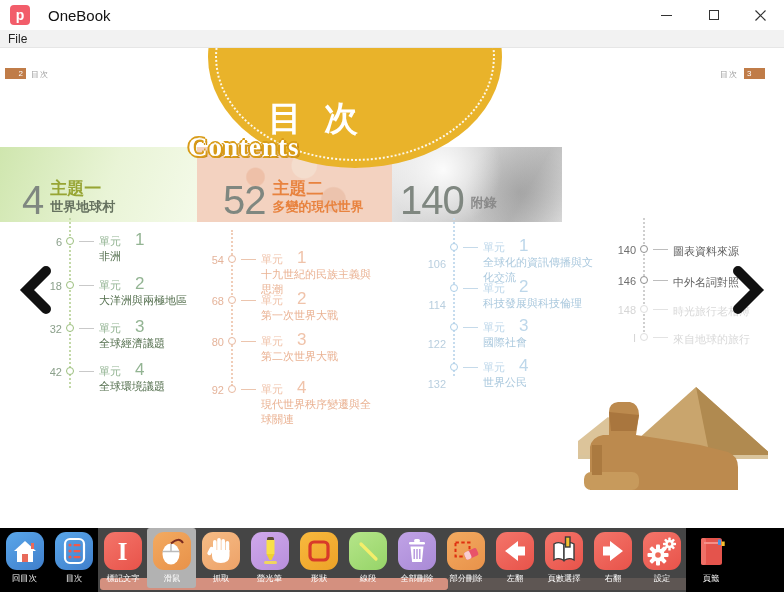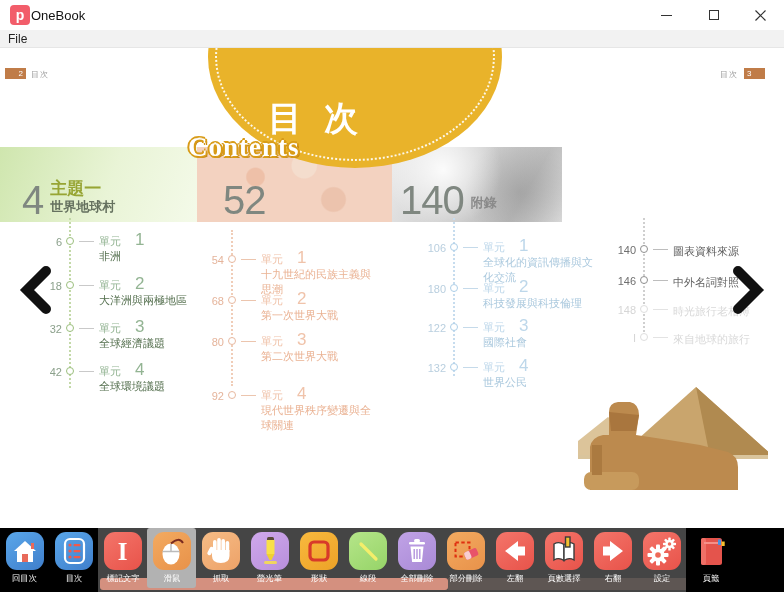--- a/index.html
+++ b/index.html
@@ -4,21 +4,21 @@
 <style>
   *{box-sizing:border-box;margin:0;padding:0;}
   html,body{width:784px;height:592px;overflow:hidden;}
   body{font-family:"Liberation Sans","DejaVu Sans",sans-serif;background:#000;}
   .app{width:784px;height:592px;display:flex;flex-direction:column;}
 
   
   .titlebar{height:30px;background:#fff;position:relative;display:flex;align-items:center;flex:none;}
   .logo{width:20px;height:20px;margin-left:10px;border-radius:4px;background:#f25d6a;color:#fff;
         font-weight:bold;font-size:14px;display:grid;place-items:center;line-height:1;}
-  .apptitle{margin-left:1px;font-size:13px;color:#111;}
+  .apptitle{margin-left:18px;font-size:15px;color:#111;}
   .win-controls{position:absolute;right:0;top:0;height:30px;display:flex;}
   .wc{width:47px;height:30px;display:grid;place-items:center;cursor:default;}
   .wc-min i{display:block;width:11px;height:1px;background:#333;}
   .wc-max i{display:block;width:10px;height:10px;border:1px solid #333;}
 
   
   .menubar{height:18px;background:#f2f2f2;border-bottom:1px solid #e6e6e6;display:flex;align-items:center;flex:none;}
   .menu-item{font-size:12px;color:#222;padding:0 8px;}
 
   
@@ -76,21 +76,21 @@
   .entry{position:absolute;left:0;display:flex;align-items:flex-start;cursor:pointer;}
   .pg{width:26px;text-align:right;font-size:11px;padding-top:4px;flex:none;}
   .ring{width:8px;height:8px;border-radius:50%;background:#fff;border:1.6px solid #aaa;margin:5px 0 0 4px;flex:none;}
   .dash{width:15px;height:1px;margin:9px 5px 0 5px;background:#ccc;flex:none;}
   .etext{width:120px;}
   .unit{font-size:11px;line-height:1;display:flex;align-items:flex-end;gap:14px;}
   .uno{font-size:17px;line-height:.9;}
   .etitle{font-size:11px;line-height:1.3;margin-top:2px;}
   .col1 .pg{color:#8ba08b;} .col1 .ring{border-color:#9bbf7d;} .col1 .unit{color:#93b493;} .col1 .etitle{color:#55704f;} .col1 .dash{background:#c9c9c9;}
   .col2 .pg{color:#e5b49b;} .col2 .ring{border-color:#e8b9a0;} .col2 .unit{color:#f0c3aa;} .col2 .etitle{color:#eab293;} .col2 .dash{background:#ecc5ae;}
-  .col3 .pg{color:#b9cfdf;} .col3 .ring{border-color:#aecfe8;} .col3 .unit{color:#bdd7ea;} .col3 .etitle{color:#abc9de;} .col3 .dash{background:#c5daea;}
+  .col3 .pg{color:#b9cfdf;margin-top:16px;} .col3 .ring{border-color:#aecfe8;} .col3 .unit{color:#bdd7ea;} .col3 .etitle{color:#abc9de;} .col3 .dash{background:#c5daea;}
   .col4 .pg{color:#6f6f6f;} .col4 .ring{border-color:#8f8f8f;} .col4 .etitle4{font-size:11px;color:#5f5f5f;padding-top:4px;} .col4 .dash{background:#bdbdbd;}
   .col4 .faded .pg{color:#d6d6d6;} .col4 .faded .ring{border-color:#dedede;}
   .col4 .faded .etitle4{color:#d9d9d9;} .col4 .faded .dash{background:#e3e3e3;}
 
   .nav{position:absolute;top:218px;z-index:5;cursor:pointer;}
   .nav-l{left:19px;} .nav-r{right:19px;}
 
   .sphinx{position:absolute;left:578px;top:337px;width:190px;height:105px;z-index:1;}
 
   
@@ -160,20 +160,24 @@
           <div class="bnum">4</div>
           <div class="btext">
             <div class="btheme">主題一</div>
             <div class="btitle">世界地球村</div>
           </div>
         </div>
       </div>
       <div class="band band2">
         <div class="bheader bh2">
           <div class="bnum">52</div>
+          <div class="btext">
+            <div class="btheme">主題二</div>
+            <div class="btitle">多變的現代世界</div>
+          </div>
         </div>
       </div>
       <div class="band band4">
         <div class="bheader bh4">
           <div class="bnum">140</div>
           <div class="btext">
             <div class="btitle">附錄</div>
           </div>
         </div>
       </div>
@@ -262,21 +266,21 @@
           <span class="ring"></span>
           <span class="dash"></span>
         <div class="etext">
             <div class="unit">
               <span>單元</span>
               <span class="uno">3</span>
             </div>
             <div class="etitle">第二次世界大戰</div>
           </div>
       </div>
-      <div class="entry" style="top:142px">
+      <div class="entry" style="top:136px">
         <span class="pg">92</span>
           <span class="ring"></span>
           <span class="dash"></span>
         <div class="etext">
             <div class="unit">
               <span>單元</span>
               <span class="uno">4</span>
             </div>
             <div class="etitle">現代世界秩序變遷與全球關連</div>
           </div>
@@ -291,21 +295,21 @@
           <span class="dash"></span>
         <div class="etext">
             <div class="unit">
               <span>單元</span>
               <span class="uno">1</span>
             </div>
             <div class="etitle">全球化的資訊傳播與文化交流</div>
           </div>
       </div>
       <div class="entry" style="top:47px">
-        <span class="pg">180</span>
+        <span class="pg">114</span>
           <span class="ring"></span>
           <span class="dash"></span>
         <div class="etext">
             <div class="unit">
               <span>單元</span>
               <span class="uno">2</span>
             </div>
             <div class="etitle">科技發展與科技倫理</div>
           </div>
       </div>

